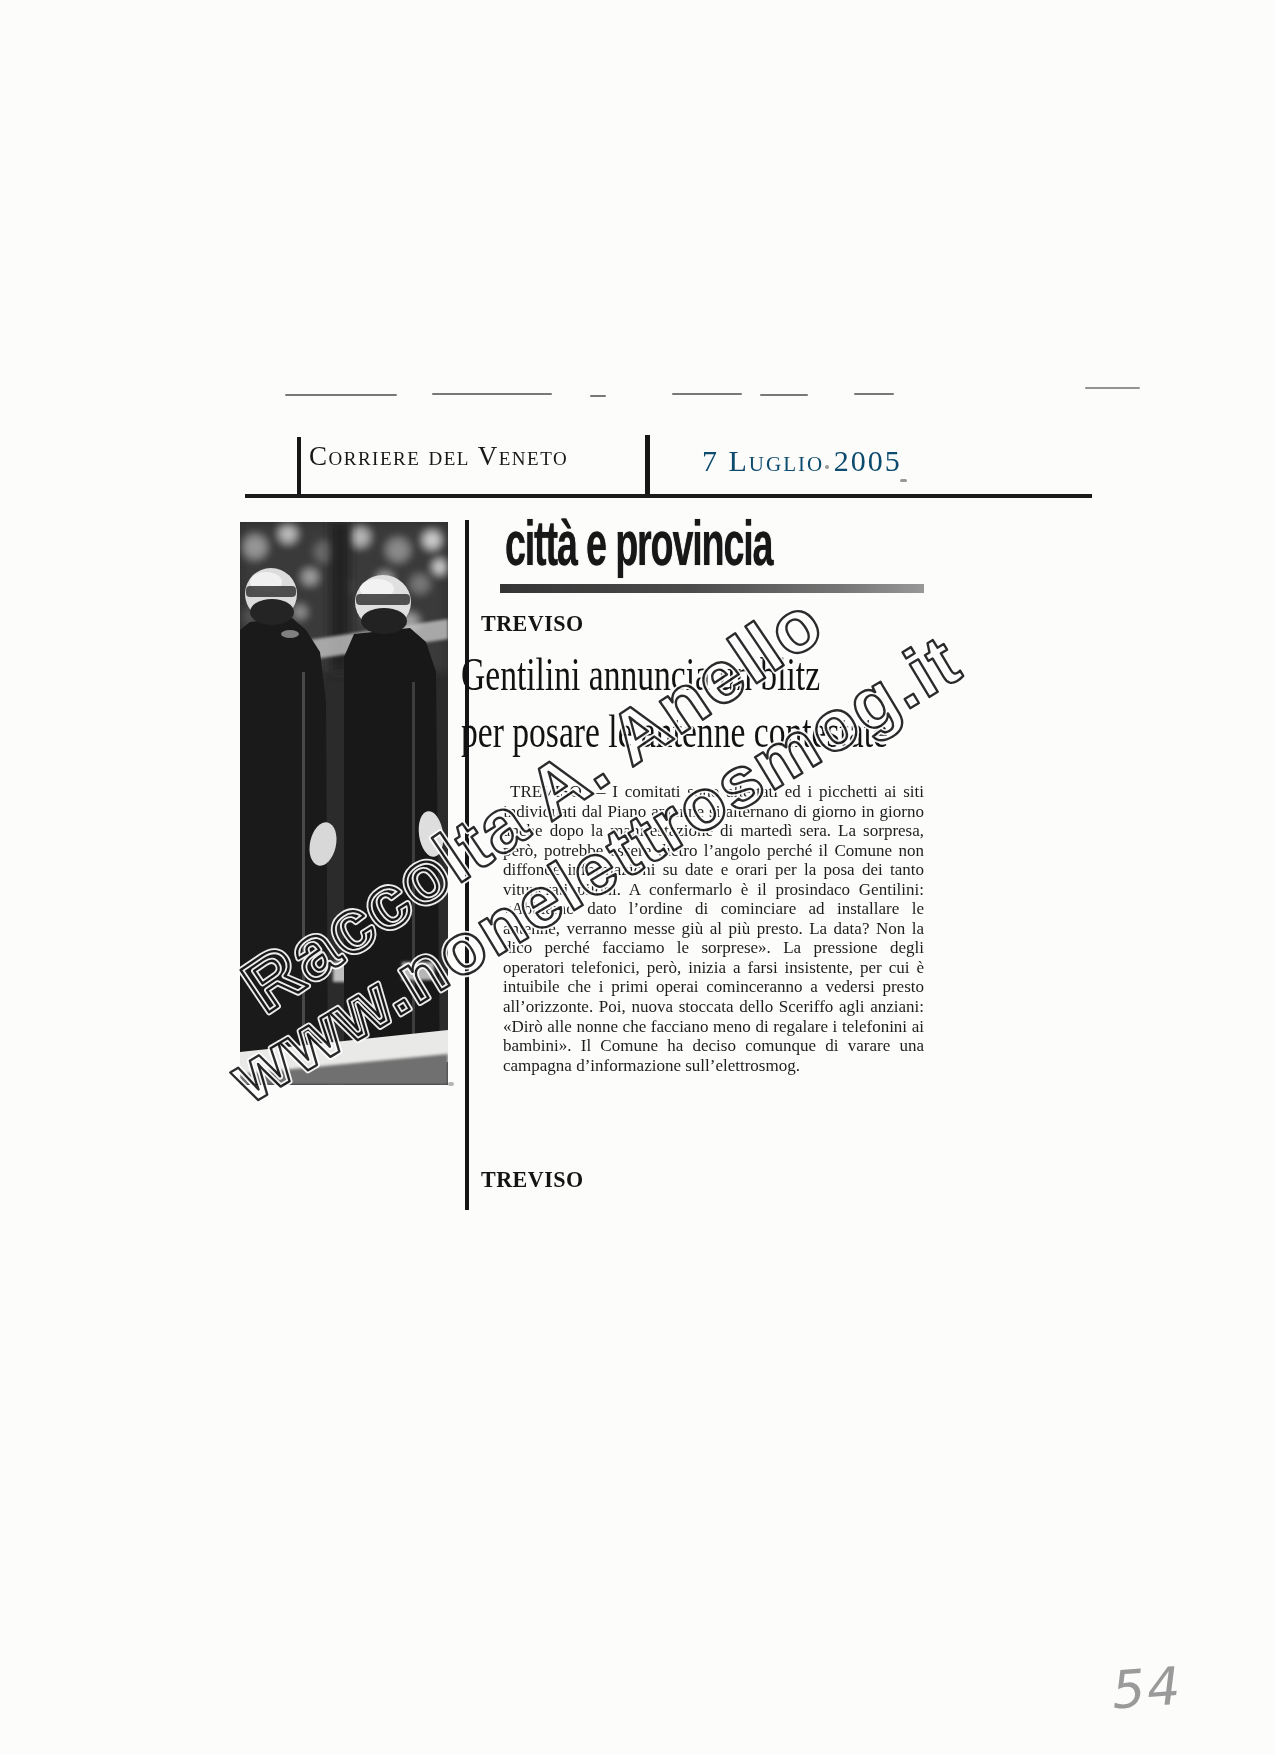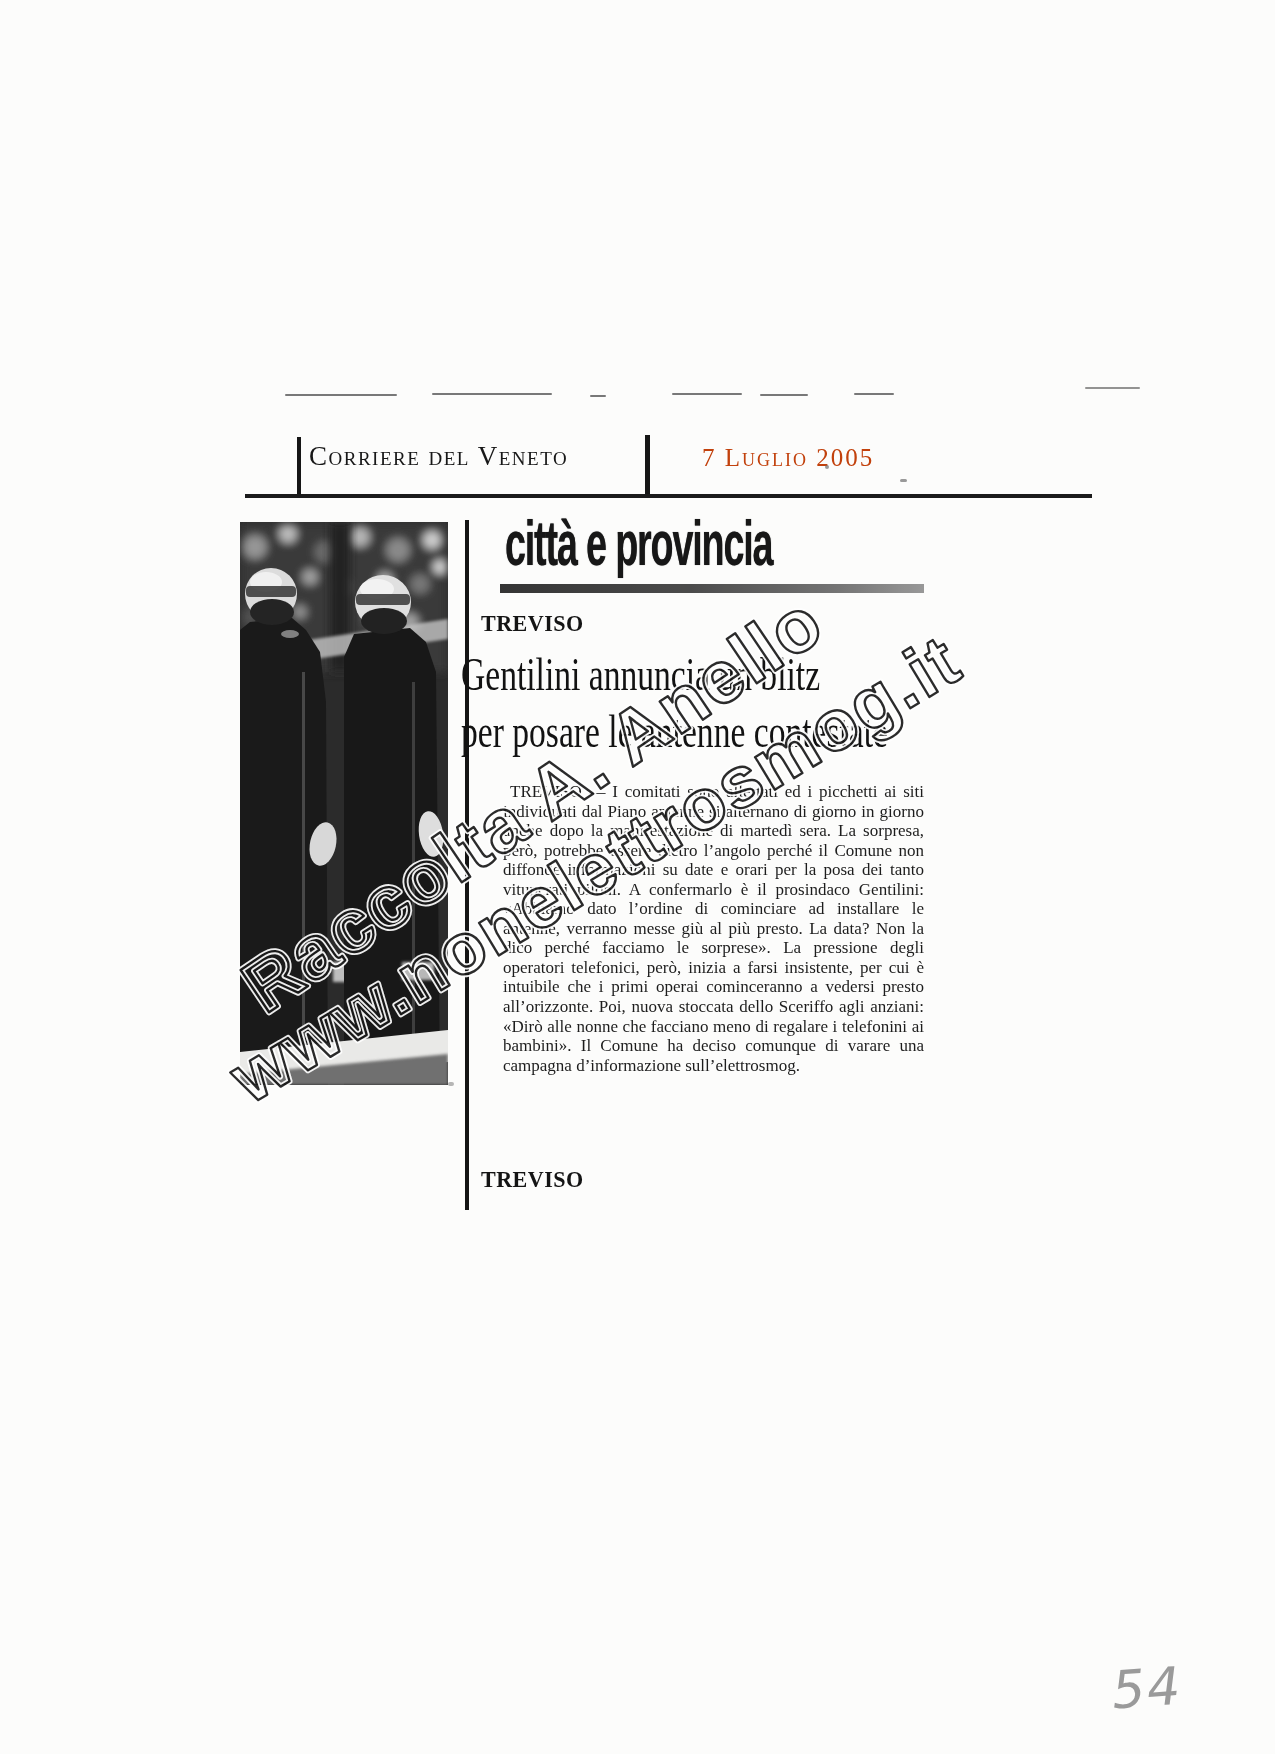--- a/index.html
+++ b/index.html
@@ -12,21 +12,21 @@
   .speck{position:absolute;background:#6f6f6f;border-radius:50%;opacity:.7;}
 
   .vbar{position:absolute;background:#161616;}
   .newspaper-name{
     position:absolute;left:309px;top:441px;
     font-variant:small-caps;font-size:27px;letter-spacing:1.5px;color:#181818;
     white-space:nowrap;
   }
   .issue-date{
     position:absolute;left:702px;top:444px;
-    font-variant:small-caps;font-size:25px;letter-spacing:2px;color:#c2410c;
+    font-variant:small-caps;font-size:30px;letter-spacing:2px;color:#0c4a6e;
     white-space:nowrap;
   }
   .header-rule{position:absolute;left:245px;top:494px;width:847px;height:4px;background:#1b1b1b;}
 
   .photo-frame{position:absolute;left:240px;top:522px;width:208px;height:563px;background:#2b2b2b;}
   .column-rule{position:absolute;left:465px;top:520px;width:4px;height:690px;background:#141414;}
 
   .section-heading{
     position:absolute;left:505px;top:512px;
     font-family:"Liberation Sans", sans-serif;font-weight:700;

